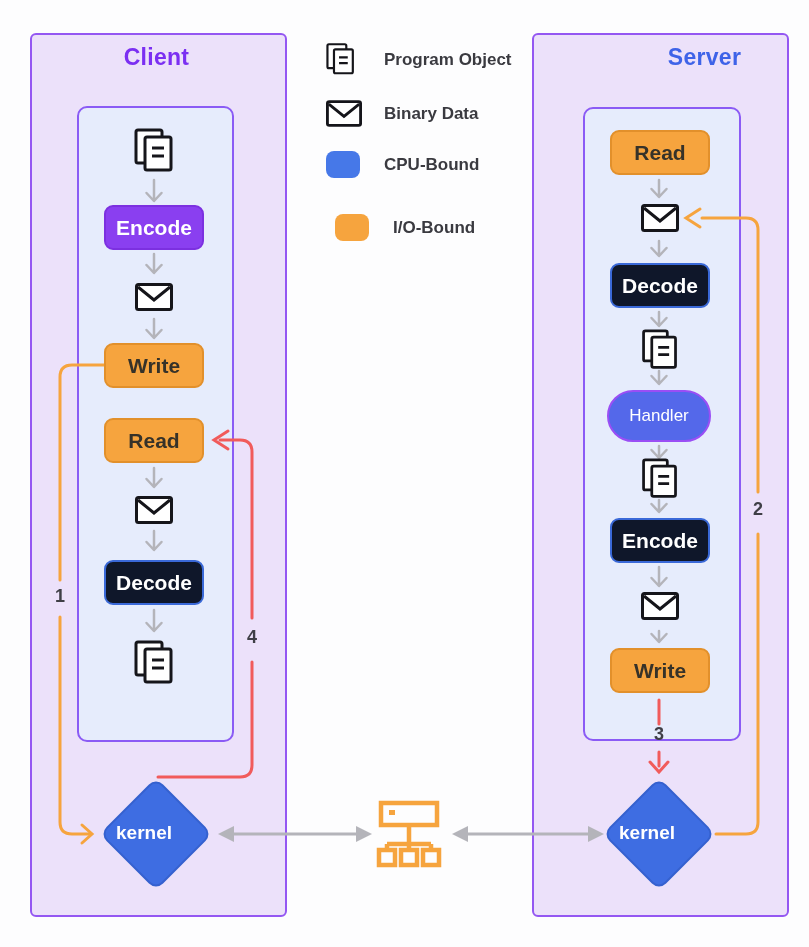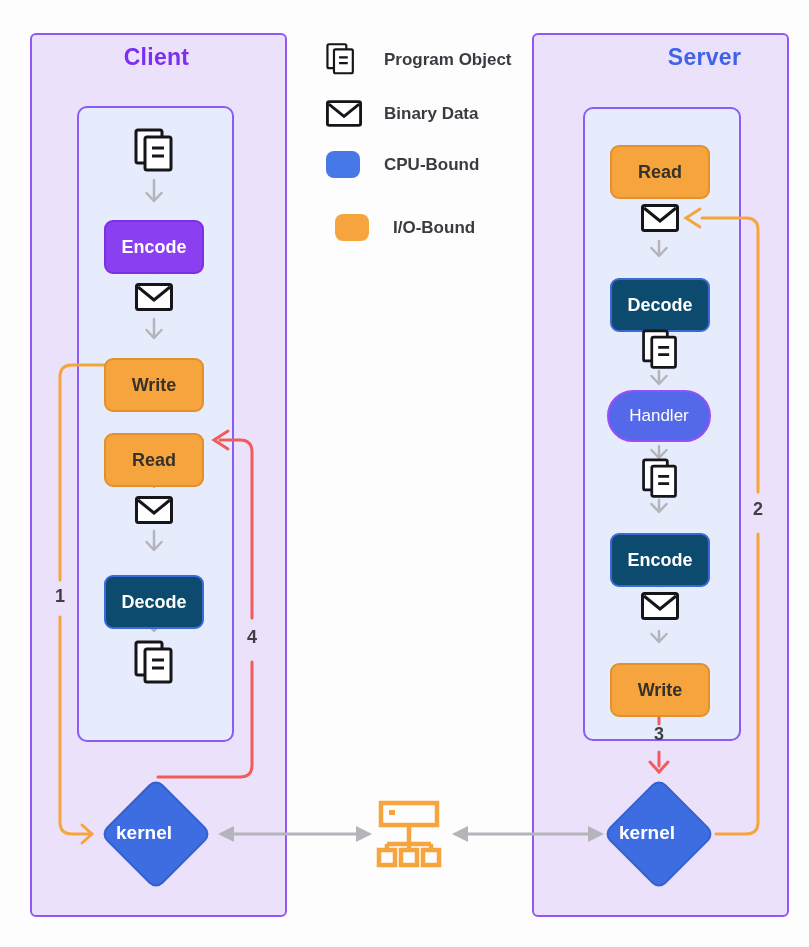--- a/index.html
+++ b/index.html
@@ -3,24 +3,24 @@
 <meta charset="utf-8">
 <style>
   html,body{margin:0;padding:0;background:#fdfdfe;}
   body{font-family:"Liberation Sans", sans-serif;}
   #canvas{position:relative;width:809px;height:947px;background:#fdfdfe;overflow:hidden;}
   .panel{position:absolute;background:#ece1fa;border:2.5px solid #9457f2;border-radius:6px;}
   .inner{position:absolute;background:#e6ecfc;border:2.5px solid #8b5bf5;border-radius:10px;}
   .title{position:absolute;text-align:center;font-weight:bold;font-size:23px;letter-spacing:.3px;}
   .title.client{color:#7b2ff2;}
   .title.server{color:#3e63e8;padding-left:46px;}
-  .btn{position:absolute;width:100px;height:54px;border-radius:9px;display:flex;align-items:center;justify-content:center;
-       font-weight:bold;font-size:18px;box-sizing:border-box;margin-top:15px;}
+  .btn{position:absolute;width:100px;height:45px;border-radius:9px;display:flex;align-items:center;justify-content:center;
+       font-weight:bold;font-size:21px;box-sizing:border-box;}
   .btn-orange{background:#f6a43e;border:2px solid #e2902b;color:#363229;}
-  .btn-blue{background:#0c4a6e;border:2px solid #3a69d8;color:#ffffff;}
+  .btn-blue{background:#0f172a;border:2px solid #3a69d8;color:#ffffff;}
   .btn-purple{background:#8a3ff0;border:2px solid #7c30e0;color:#ffffff;}
   .pill{position:absolute;width:104px;height:52px;border-radius:26px;display:flex;align-items:center;justify-content:center;
         background:#5468ea;border:2.5px solid #9a4ef5;color:#fff;font-weight:normal;font-size:17px;box-sizing:border-box;}
   .diamond{position:absolute;width:80px;height:80px;background:#3e6de2;border:2px solid #3561cf;border-radius:10px;
            transform:rotate(45deg);box-sizing:border-box;}
   .diamond-label{position:absolute;width:76px;text-align:center;color:#fff;font-weight:bold;font-size:19px;}
   .icon{position:absolute;}
   .steplabel{position:absolute;width:30px;text-align:center;font-weight:bold;font-size:18px;color:#3f3f46;}
   .legend-row{position:absolute;left:314px;display:flex;align-items:center;margin-left:12px;}
   .legend-icon{width:40px;display:flex;align-items:center;justify-content:flex-start;}

